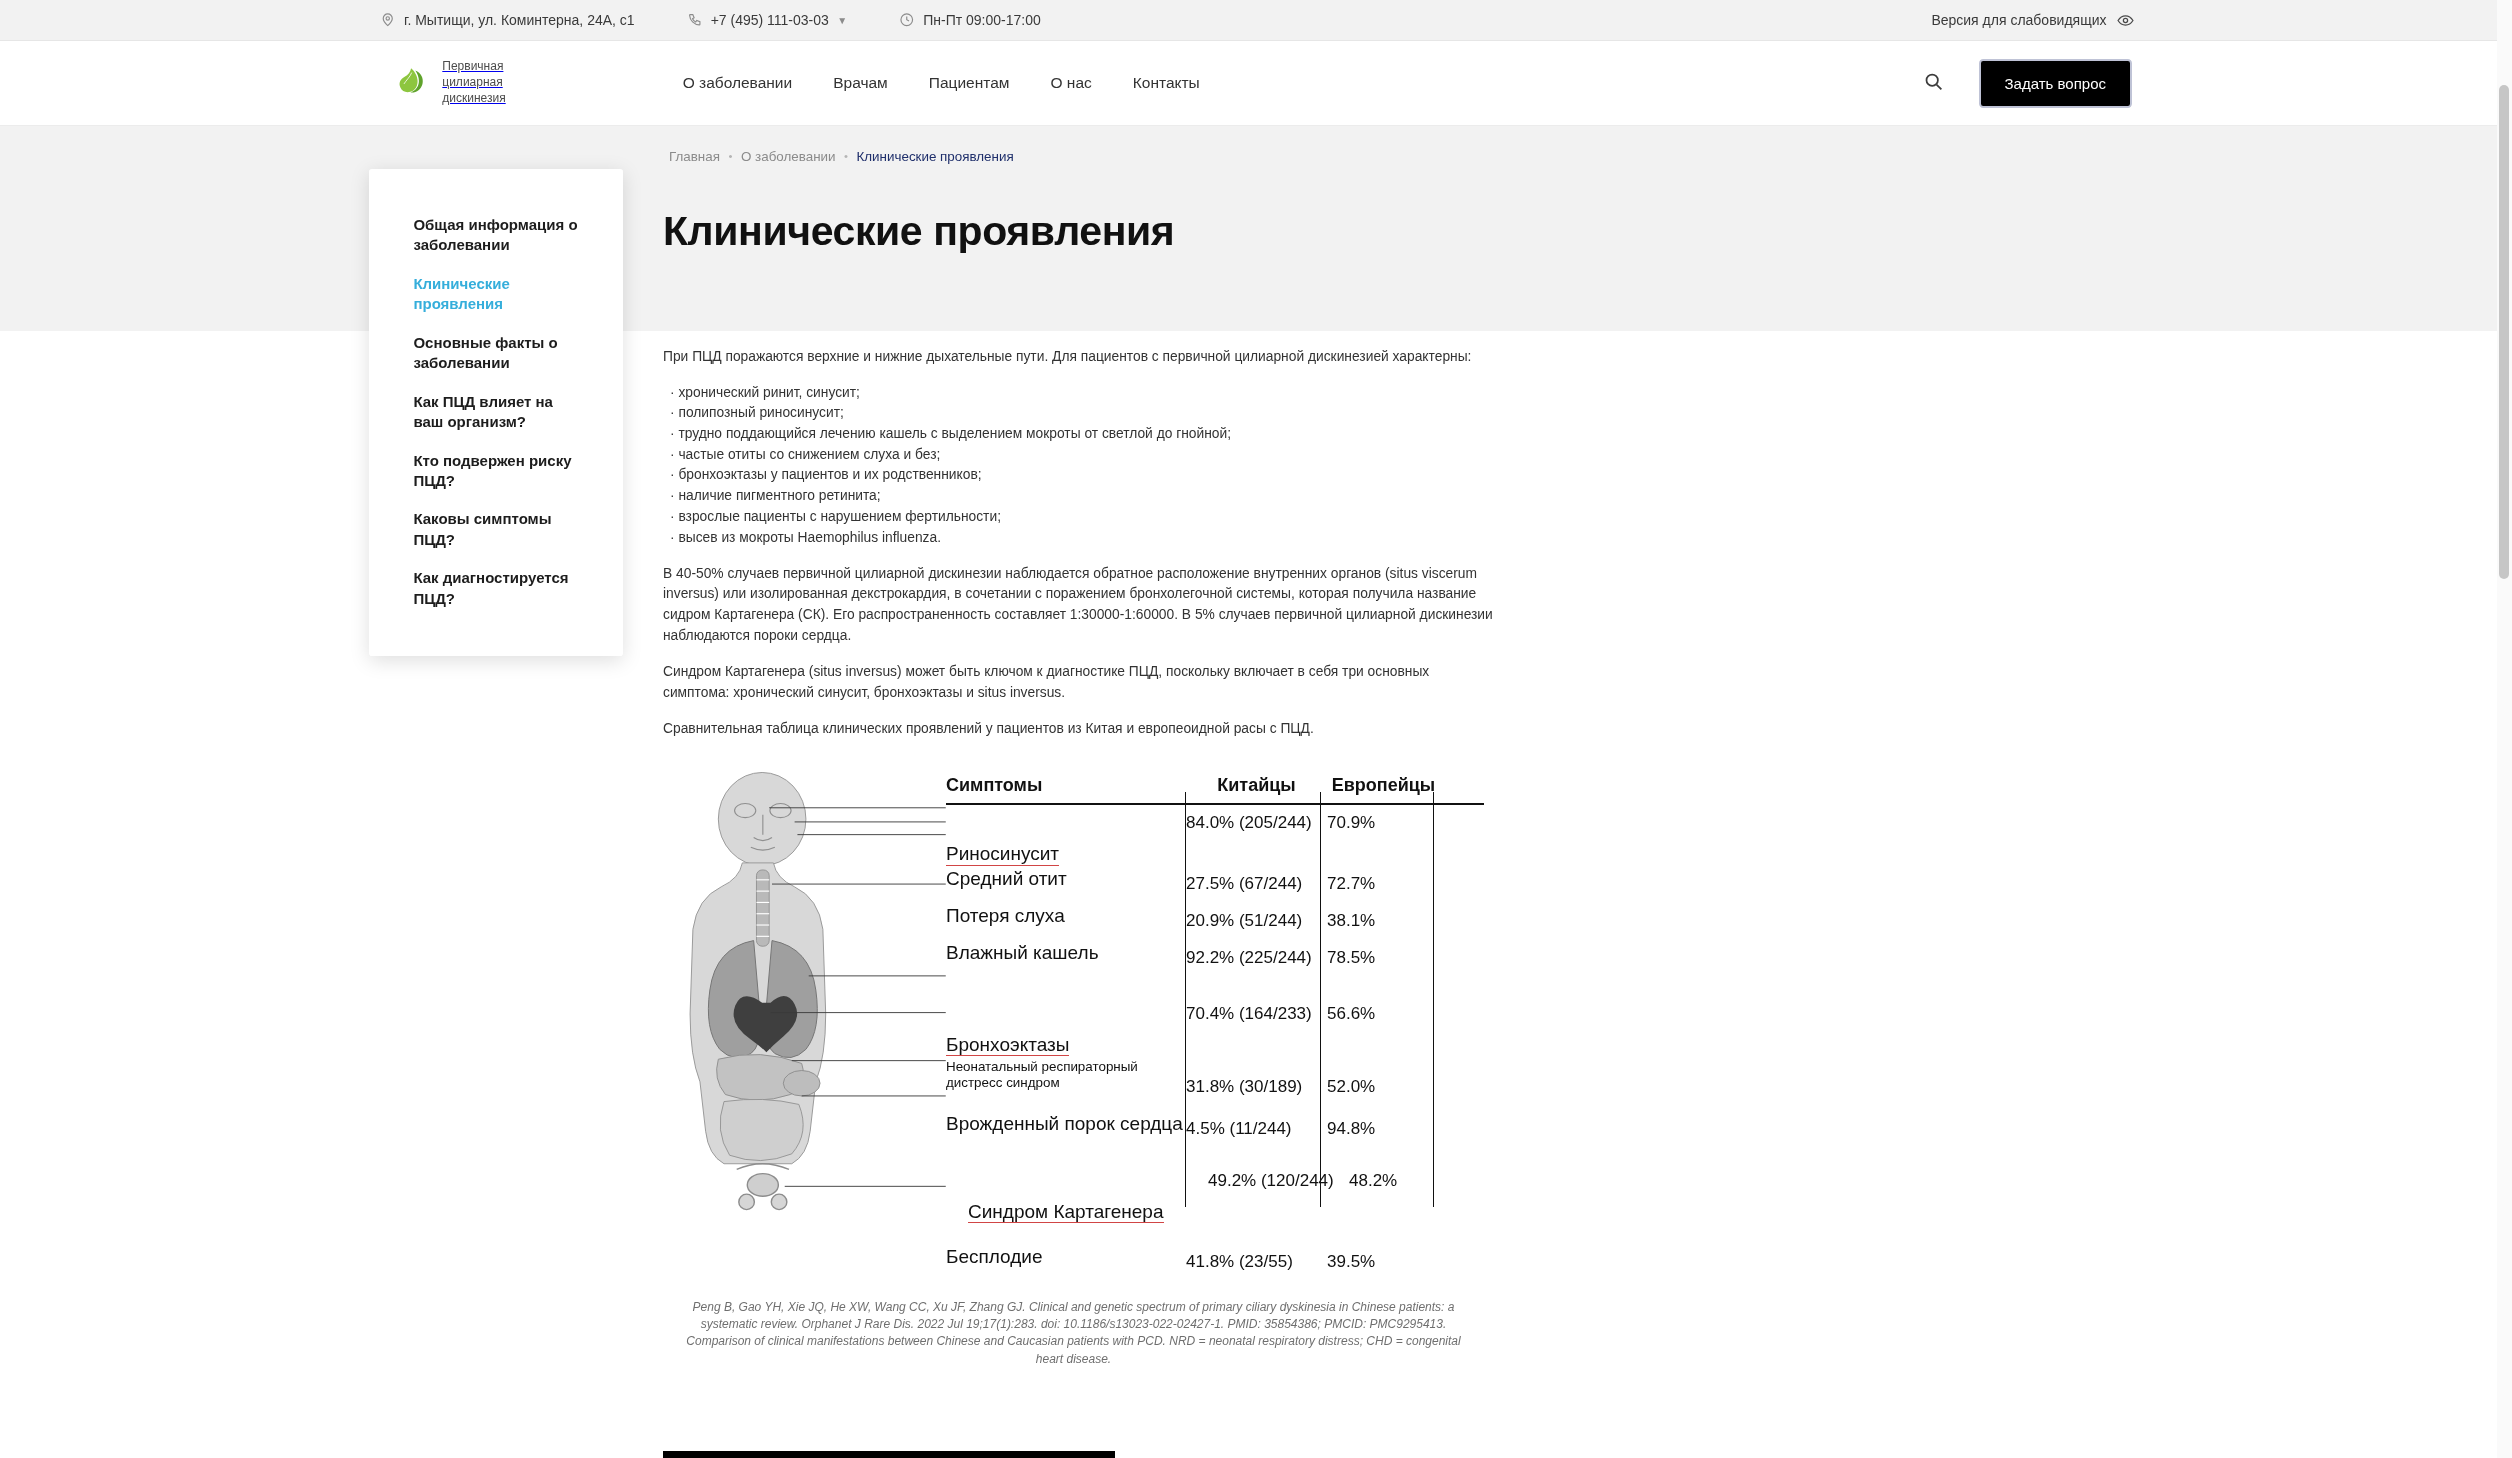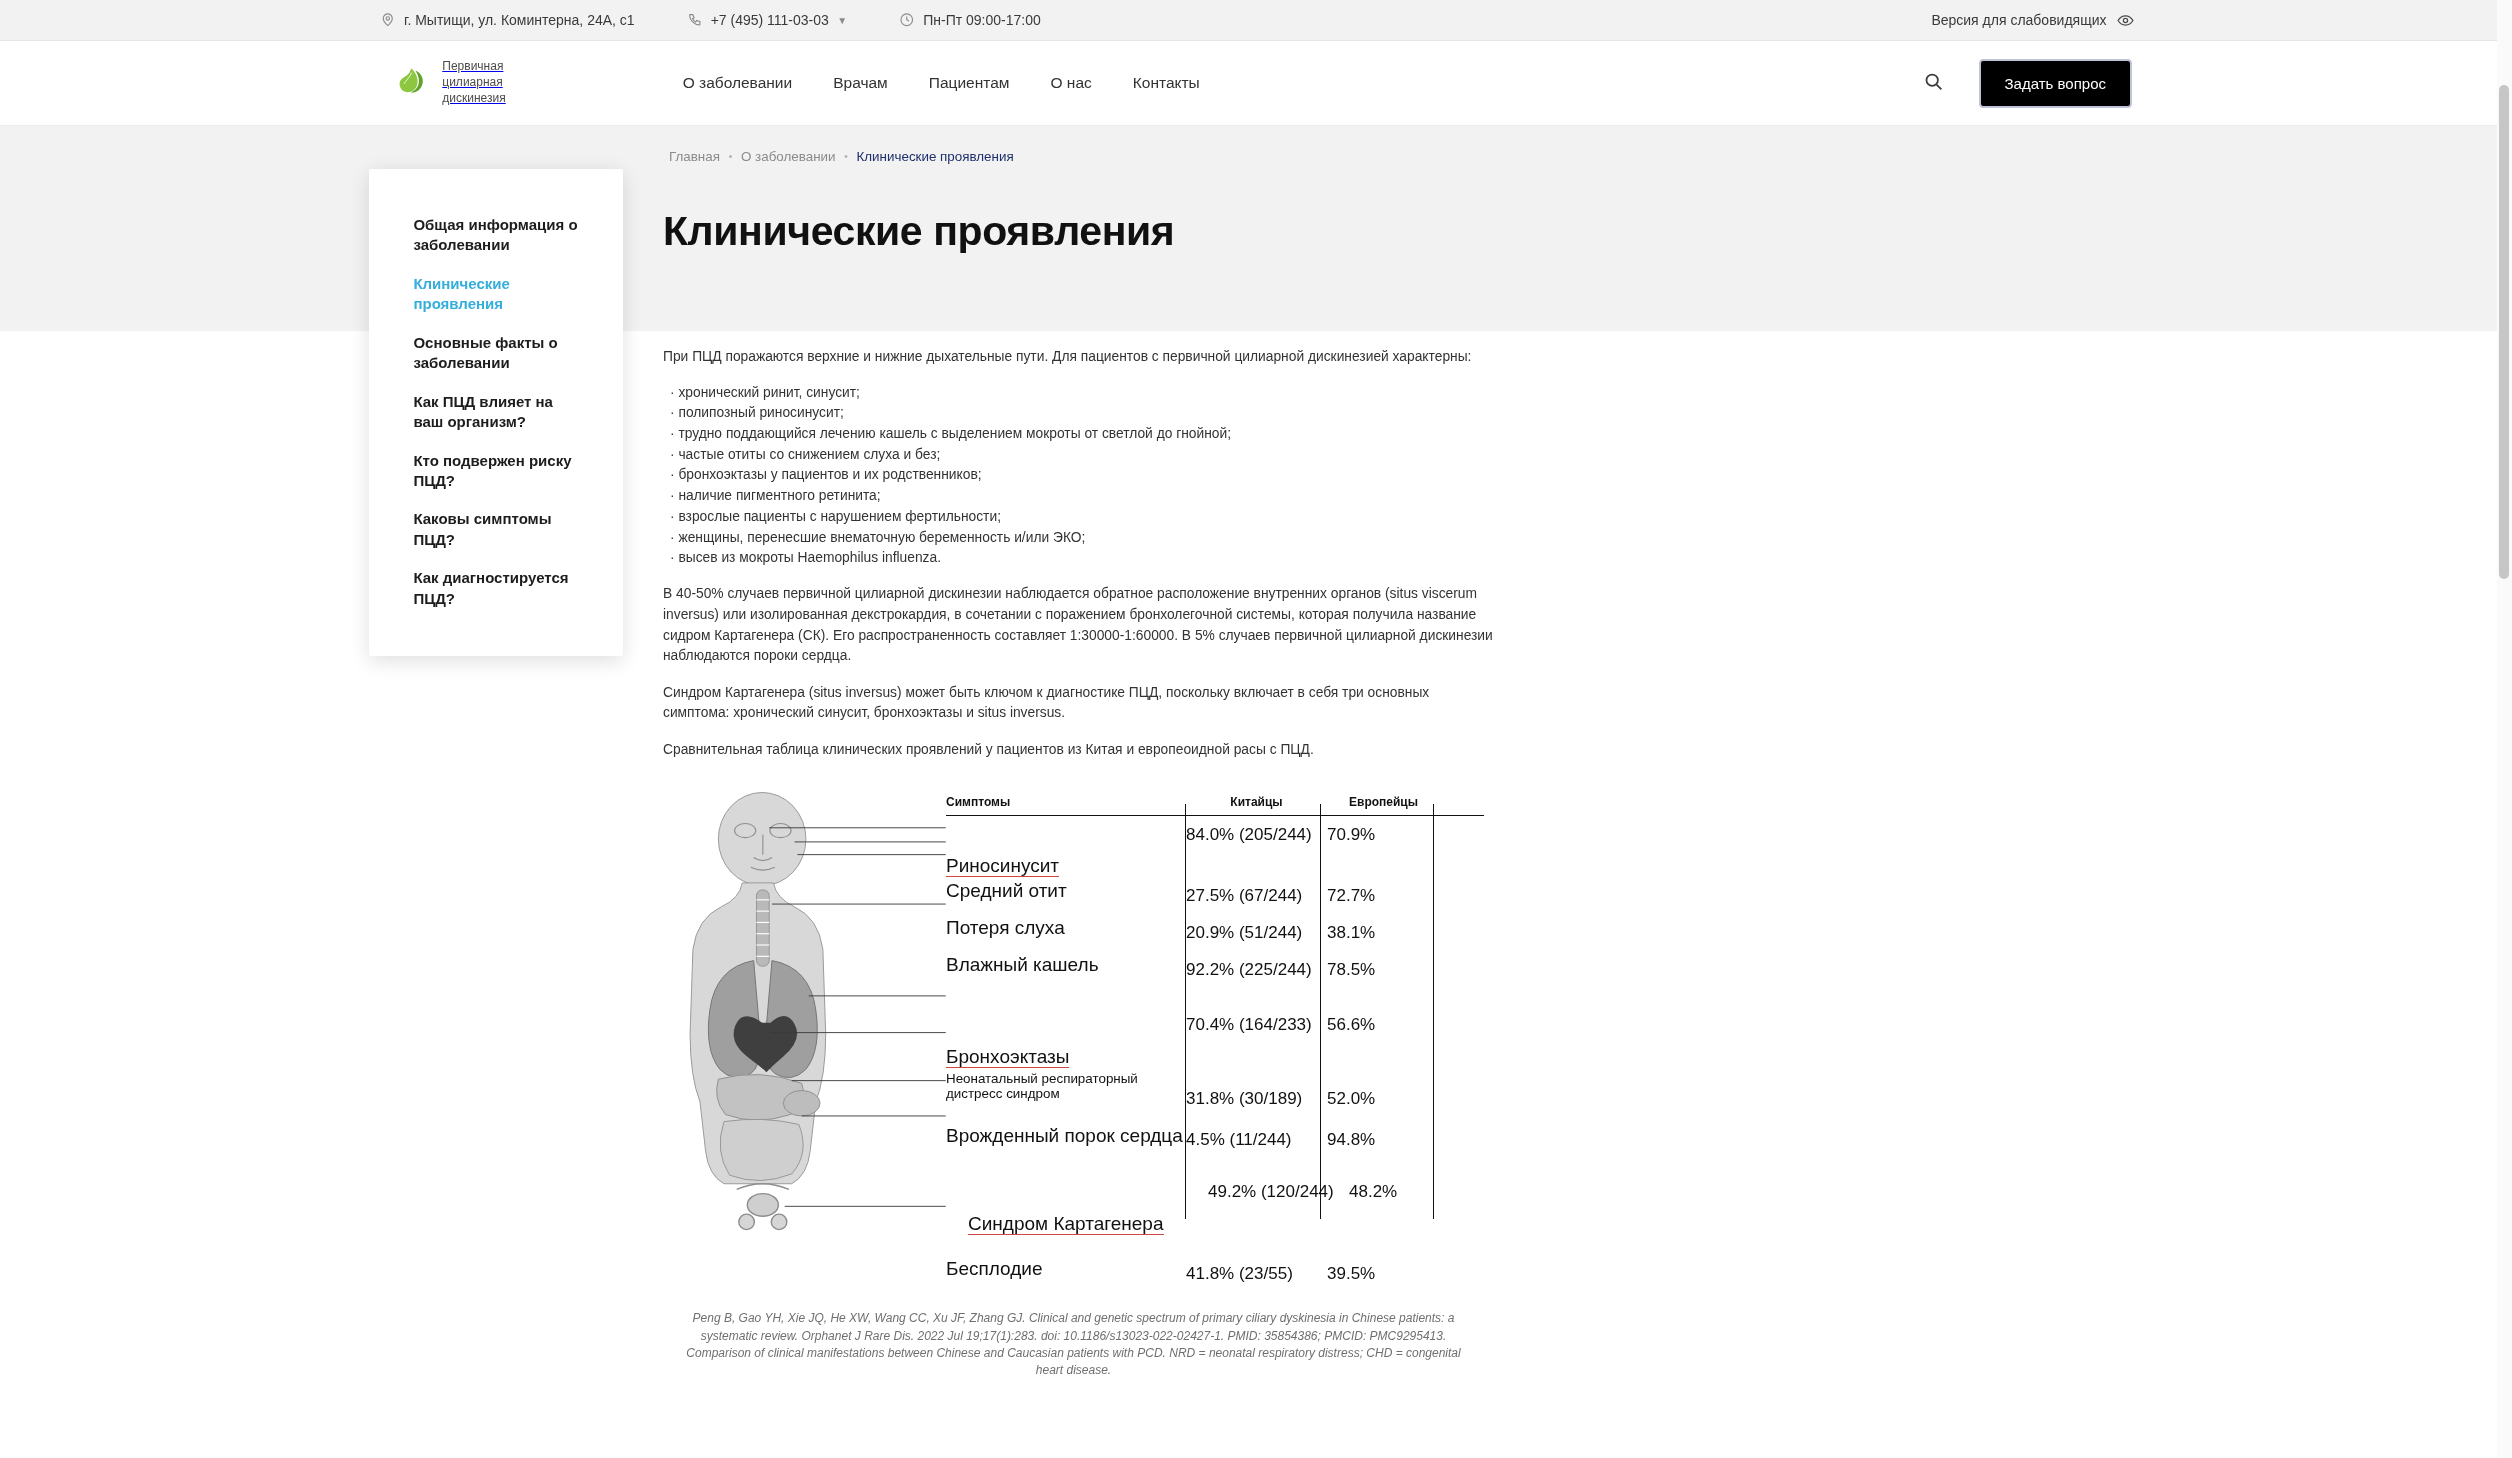--- a/index.html
+++ b/index.html
@@ -191,21 +191,21 @@
     position: relative;
     flex: 0 0 283px;
   }
   .fig-table {
     flex: 1;
     padding-top: 8.5px;
     position: relative;
   }
   .sym-head {
     display: flex;
-    font-size: 12px;
+    font-size: 18px;
     font-weight: bold;
     color: #111;
     padding-bottom: 4.2px;
     position: relative;
   }
   .sym-head .c1 { width: 240px; }
   .sym-head .c2 { width: 141px; }
   .sym-head .c3 { width: 113px; }
   .hline { height: 1.4px; background: #111; }
   .rows { position: relative; }
@@ -429,21 +429,20 @@
       <p class="tight">При ПЦД поражаются верхние и нижние дыхательные пути. Для пациентов с первичной цилиарной дискинезией характерны:</p>
 
       <div class="bullets">
         <div>· хронический ринит, синусит;</div>
         <div>· полипозный риносинусит;</div>
         <div>· трудно поддающийся лечению кашель с выделением мокроты от светлой до гнойной;</div>
         <div>· частые отиты со снижением слуха и без;</div>
         <div>· бронхоэктазы у пациентов и их родственников;</div>
         <div>· наличие пигментного ретинита;</div>
         <div>· взрослые пациенты с нарушением фертильности;</div>
-        <div>· женщины, перенесшие внематочную беременность и/или ЭКО;</div>
         <div>· высев из мокроты Haemophilus influenza.</div>
       </div>
 
       <p class="tight">В 40-50% случаев первичной цилиарной дискинезии наблюдается обратное расположение внутренних органов (situs viscerum inversus) или изолированная декстрокардия, в сочетании с поражением бронхолегочной системы, которая получила название сидром Картагенера (СК). Его распространенность составляет 1:30000-1:60000. В 5% случаев первичной цилиарной дискинезии наблюдаются пороки сердца.</p>
       <p>Синдром Картагенера (situs inversus) может быть ключом к диагностике ПЦД, поскольку включает в себя три основных симптома: хронический синусит, бронхоэктазы и situs inversus.</p>
       <p>Сравнительная таблица клинических проявлений у пациентов из Китая и европеоидной расы с ПЦД.</p>
 
       <div class="figure">
         <div class="fig-body">
 

